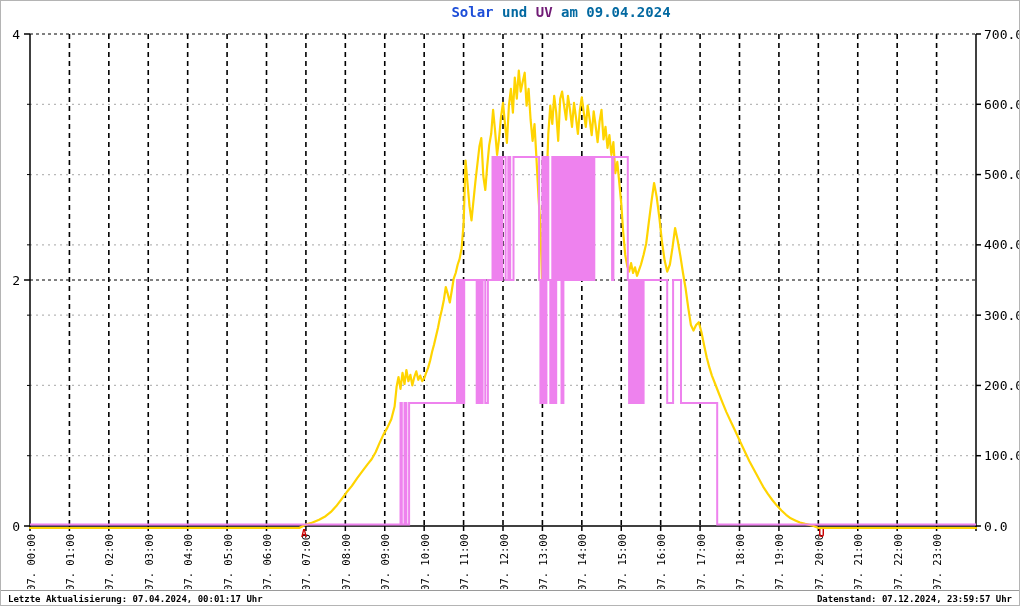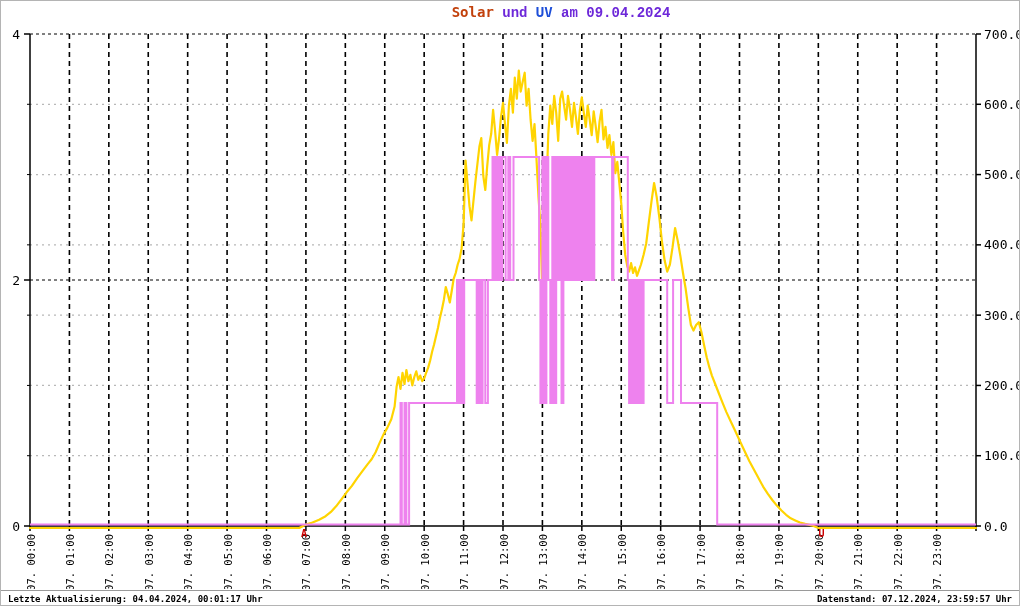--- a/index.html
+++ b/index.html
@@ -13,23 +13,23 @@
     font-family:"DejaVu Sans Mono", monospace;
   }
   .chart-title{
     position:absolute;top:3px;left:100px;width:920px;
     text-align:center;
     font:bold 14px "DejaVu Sans Mono", monospace;
     letter-spacing:0px;
     white-space:pre;
   }
   .chart-title span{white-space:pre;}
-  .t-solar{color:#c2410c;}
-  .t-uv{color:#1d4ed8;}
-  .t-black{color:#6d28d9;font-family:Liberation Mono, monospace;}
+  .t-solar{color:#1d4ed8;}
+  .t-uv{color:#701a75;}
+  .t-black{color:#0369a1;}
   .footer-divider{
     position:absolute;left:0;top:589px;width:1020px;height:0;
     border-top:1px solid #9a9a9a;
   }
   .footer-left{
     position:absolute;left:7px;top:593px;
     font:bold 9px "DejaVu Sans Mono", monospace;color:#000;
     white-space:pre;
   }
   .footer-right{
@@ -159,16 +159,16 @@
       <text x="861.25" y="533" font-size="10.5px" text-anchor="end" fill="#000" transform="rotate(-90 861.25 533)">07. 21:00</text>
       <text x="900.6666666666666" y="533" font-size="10.5px" text-anchor="end" fill="#000" transform="rotate(-90 900.6666666666666 533)">07. 22:00</text>
       <text x="940.0833333333334" y="533" font-size="10.5px" text-anchor="end" fill="#000" transform="rotate(-90 940.0833333333334 533)">07. 23:00</text>
       <polyline points="29.0,527.0 298.3,527.0 304.9,523.6 311.5,521.5 318.1,518.7 324.6,515.2 329.9,510.9 335.1,505.3 340.4,498.3 345.6,491.3 350.9,484.9 356.2,477.2 361.4,470.2 366.7,463.1 370.6,458.2 374.6,451.2 378.5,442.1 382.4,433.6 386.4,426.6 390.3,418.2 393.6,405.5 395.6,385.8 397.5,376.0 399.5,387.9 401.5,371.8 403.5,383.0 405.4,369.0 407.4,380.2 409.4,373.9 411.3,384.4 413.3,376.0 415.3,370.4 417.3,378.8 419.2,374.6 421.2,380.2 423.2,377.4 425.1,371.8 427.1,366.9 429.1,359.8 431.1,350.7 433.0,343.7 435.0,335.2 437.0,326.8 438.9,317.0 440.9,308.5 442.9,298.7 444.8,286.0 446.8,293.1 448.8,301.5 450.8,289.5 452.7,277.6 454.7,272.0 456.7,263.5 458.6,257.9 460.6,247.4 462.6,222.8 464.6,159.5 466.5,182.0 468.5,205.2 470.5,219.3 472.4,200.3 474.4,180.6 476.4,163.0 478.4,145.5 480.3,137.0 482.3,175.0 484.3,189.0 486.2,165.1 488.2,144.1 490.2,132.8 492.1,108.9 494.1,130.0 496.1,153.9 498.1,137.0 500.0,115.9 502.0,101.9 504.0,123.0 505.9,141.9 507.9,104.7 509.9,87.8 511.9,111.7 513.8,76.6 515.8,97.7 517.8,69.5 519.7,90.6 521.7,80.8 523.7,71.7 525.6,104.7 527.6,87.8 529.6,118.7 531.6,139.8 533.5,123.0 535.5,158.1 537.5,196.1 539.4,224.2 541.4,291.7 543.4,252.3 545.4,189.0 547.3,132.8 549.3,104.7 551.3,123.0 553.2,94.9 555.2,111.7 557.2,139.8 559.2,97.7 561.1,90.6 563.1,104.7 565.1,118.7 567.0,94.9 569.0,108.9 571.0,125.8 573.0,101.9 574.9,115.9 576.9,132.8 578.9,108.9 580.8,96.3 582.8,111.7 584.8,125.8 586.7,104.7 588.7,118.7 590.7,134.2 592.7,110.3 594.6,124.4 596.6,141.2 598.6,120.2 600.5,108.9 602.5,138.4 604.5,125.8 606.5,146.9 608.4,134.2 610.4,153.9 612.4,141.2 614.3,172.2 616.3,160.9 618.3,182.0 620.3,203.1 622.2,231.2 624.2,253.7 626.2,264.9 628.1,270.6 630.1,262.1 632.1,272.0 634.0,266.3 636.0,274.8 638.0,269.2 640.0,263.5 642.6,253.7 645.2,242.5 647.8,221.4 650.5,200.3 653.1,182.0 655.7,196.1 658.4,217.1 661.0,241.0 663.6,259.3 666.2,270.6 668.9,263.5 671.5,246.7 674.1,227.0 676.7,239.6 679.4,255.1 682.0,272.0 684.6,287.4 687.3,307.1 689.9,324.0 692.5,329.6 695.1,324.0 697.8,321.2 700.4,331.0 703.0,343.7 705.7,356.3 708.3,366.2 710.9,374.6 714.2,383.0 717.5,391.5 721.4,401.3 725.4,411.1 730.0,421.0 734.6,430.8 739.2,440.7 743.8,450.5 748.4,460.3 753.0,468.8 757.6,477.2 762.1,485.6 766.7,492.7 771.3,499.0 775.9,504.6 780.5,509.5 785.1,513.8 789.7,517.3 794.3,519.4 798.9,521.5 804.2,522.9 810.8,524.3 817.3,527.0 975.0,527.0" fill="none" stroke="#FFD400" stroke-width="2.2" stroke-linejoin="round" stroke-linecap="round"></polyline>
       <path d="M29.0 523.5 L399.5 523.5 L399.5 402.0 L400.8 402.0 L400.8 523.5 L403.5 523.5 L403.5 402.0 L405.4 402.0 L405.4 523.5 L408.1 523.5 L408.1 402.0 L456.0 402.0 L456.0 279.0 L458.0 279.0 L458.0 402.0 L460.0 402.0 L460.0 279.0 L461.3 279.0 L461.3 402.0 L463.2 402.0 L463.2 279.0 L475.7 279.0 L475.7 402.0 L477.7 402.0 L477.7 279.0 L479.7 279.0 L479.7 402.0 L481.6 402.0 L481.6 279.0 L484.3 279.0 L484.3 402.0 L486.9 402.0 L486.9 279.0 L491.5 279.0 L491.5 156.0 L492.8 156.0 L492.8 279.0 L494.8 279.0 L494.8 156.0 L496.1 156.0 L496.1 279.0 L498.1 279.0 L498.1 156.0 L500.0 156.0 L500.0 279.0 L501.3 279.0 L501.3 156.0 L504.6 156.0 L504.6 279.0 L507.3 279.0 L507.3 156.0 L509.2 156.0 L509.2 279.0 L512.5 279.0 L512.5 156.0 L538.1 156.0 L538.1 279.0 L539.4 279.0 L539.4 402.0 L541.4 402.0 L541.4 156.0 L543.4 156.0 L543.4 402.0 L545.4 402.0 L545.4 156.0 L547.3 156.0 L547.3 279.0 L549.3 279.0 L549.3 402.0 L551.3 402.0 L551.3 156.0 L553.2 156.0 L553.2 402.0 L555.2 402.0 L555.2 156.0 L557.2 156.0 L557.2 279.0 L559.2 279.0 L559.2 156.0 L560.5 156.0 L560.5 402.0 L562.4 402.0 L562.4 156.0 L564.4 156.0 L564.4 279.0 L566.4 279.0 L566.4 156.0 L567.0 156.0 L567.0 279.0 L568.4 279.0 L568.4 156.0 L569.0 156.0 L569.0 279.0 L570.3 279.0 L570.3 156.0 L571.6 156.0 L571.6 279.0 L572.3 279.0 L572.3 156.0 L573.6 156.0 L573.6 279.0 L574.9 279.0 L574.9 156.0 L575.6 156.0 L575.6 279.0 L576.9 279.0 L576.9 156.0 L578.2 156.0 L578.2 279.0 L578.9 279.0 L578.9 156.0 L580.2 156.0 L580.2 279.0 L581.5 279.0 L581.5 156.0 L582.1 156.0 L582.1 279.0 L583.5 279.0 L583.5 156.0 L584.8 156.0 L584.8 279.0 L585.4 279.0 L585.4 156.0 L586.7 156.0 L586.7 279.0 L588.1 279.0 L588.1 156.0 L589.4 156.0 L589.4 279.0 L590.0 279.0 L590.0 156.0 L592.0 156.0 L592.0 279.0 L593.3 279.0 L593.3 156.0 L611.1 156.0 L611.1 279.0 L612.4 279.0 L612.4 156.0 L626.8 156.0 L626.8 279.0 L628.1 279.0 L628.1 402.0 L629.4 402.0 L629.4 279.0 L630.8 279.0 L630.8 402.0 L632.7 402.0 L632.7 279.0 L634.0 279.0 L634.0 402.0 L636.0 402.0 L636.0 279.0 L637.3 279.0 L637.3 402.0 L639.3 402.0 L639.3 279.0 L640.6 279.0 L640.6 402.0 L642.6 402.0 L642.6 279.0 L666.2 279.0 L666.2 402.0 L672.1 402.0 L672.1 279.0 L680.0 279.0 L680.0 402.0 L716.2 402.0 L716.2 523.5 L975.0 523.5 L975.0 523.5 L975 523.5" fill="none" stroke="#EE82EE" stroke-width="2"></path>
       <text x="302.9458333333333" y="536" font-size="10px" text-anchor="middle" fill="#CC0000" font-weight="bold">A</text>
       <text x="820.6180555555555" y="536" font-size="10px" text-anchor="middle" fill="#CC0000" font-weight="bold">U</text>
     </svg>
 
   <div class="footer-divider"></div>
-  <div class="footer-left">Letzte Aktualisierung: 04.04.2024, 00:01:17 Uhr</div>
+  <div class="footer-left">Letzte Aktualisierung: 07.04.2024, 00:01:17 Uhr</div>
   <div class="footer-right">Datenstand: 07.12.2024, 23:59:57 Uhr</div>
 
 </div>
 
 </body></html>

